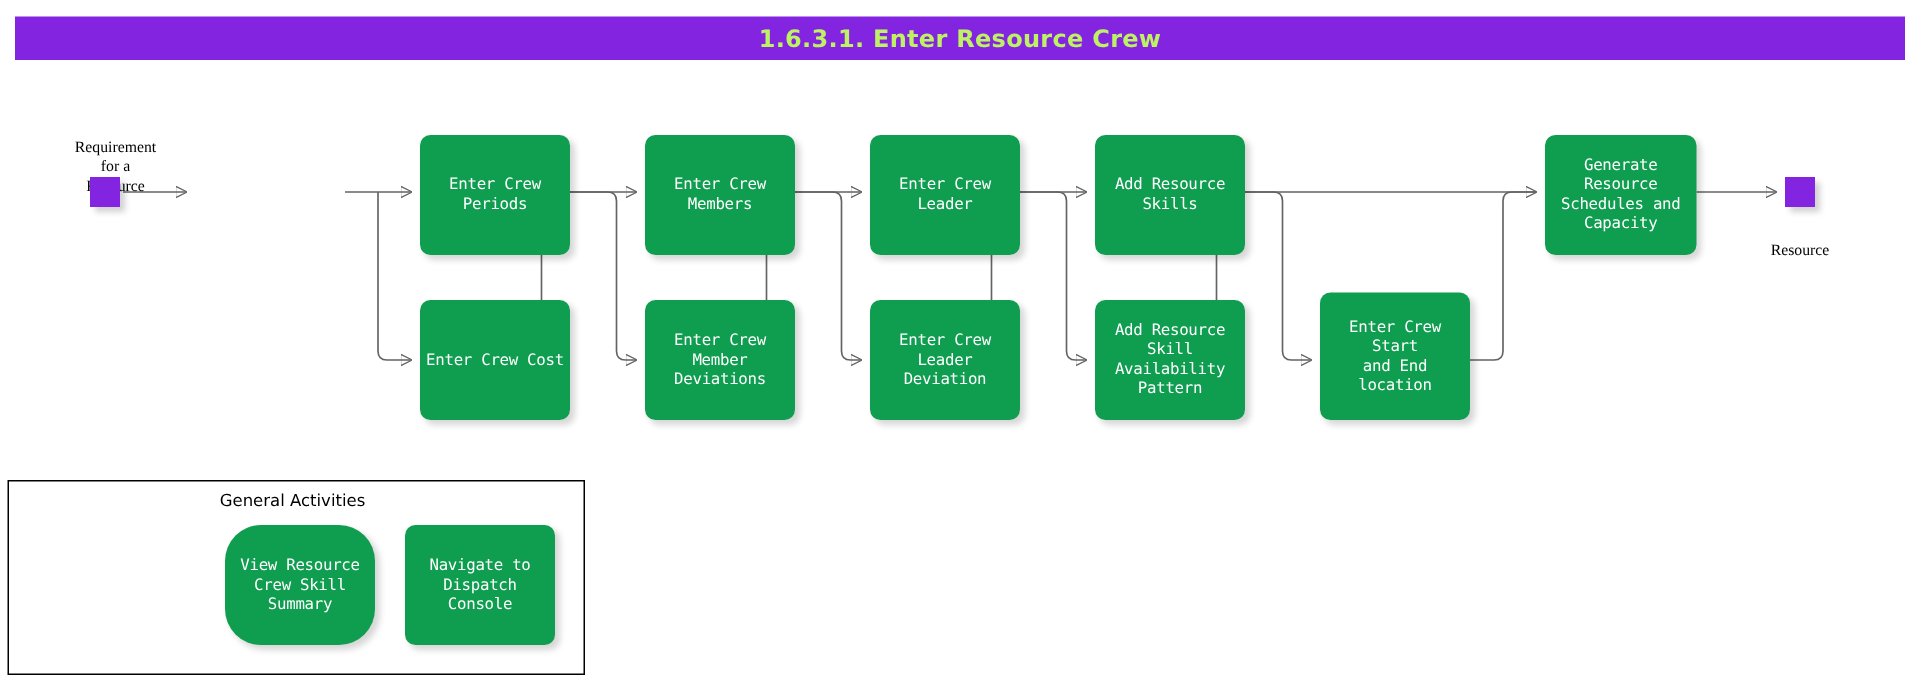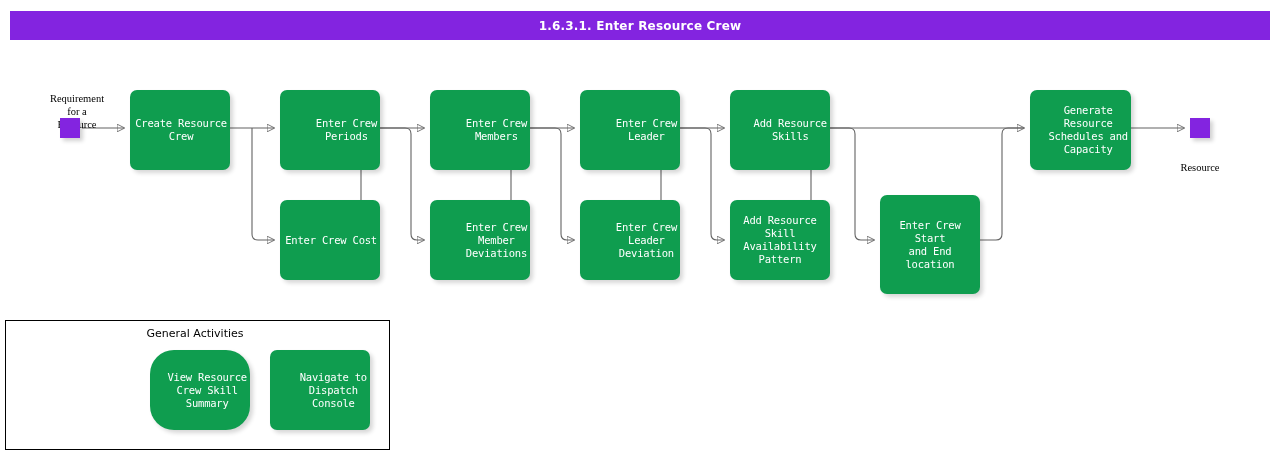--- a/index.html
+++ b/index.html
@@ -24,36 +24,36 @@
     left: 10px;
     top: 11px;
     width: 1260px;
     height: 29px;
     background: #8324e0;
     display: flex;
     align-items: center;
     justify-content: center;
   }
   #title-bar .title-text {
-    color: #ffffff;
+    color: #bef264;
     font-family: "DejaVu Sans", sans-serif;
-    font-size: 12px;
+    font-size: 16px;
     font-weight: bold;
     letter-spacing: 0.2px;
     white-space: nowrap;
   }
   
   .node {
     position: absolute;
     background: #0f9d4f;
     border-radius: 7px;
     box-shadow: 3px 3px 4px rgba(0,0,0,0.16);
     display: flex;
     align-items: center;
-    justify-content: flex-end;
+    justify-content: center;
     box-sizing: border-box;
     padding: 2px 3px;
   }
   .node .node-label {
     color: #ffffff;
     font-family: "DejaVu Sans Mono", monospace;
     font-size: 10.5px;
     line-height: 13px;
     text-align: center;
     white-space: pre-line;
@@ -151,24 +151,20 @@
     <path d="M 980 240 L 996 240 Q 1002 240 1002 234 L 1002 134 Q 1002 128 1008 128 L 1024 128"></path>
 
     <path d="M 1131 128 L 1184 128" marker-end="url(#arrow)"></path>
   </svg>
 
   <div class="plain-label" style="left:22px; top:74px; width:110px;">Requirement
 for a
 Resource</div>
   <div class="terminator" style="left:60px; top:118px;"></div>
 
-  <div class="node" style="left:130px; top:90px; width:100px; height:80px;">
-    <span class="node-label">Create Resource
-Crew</span>
-  </div>
 
   <div class="node" style="left:280px; top:90px; width:100px; height:80px;">
     <span class="node-label">Enter Crew
 Periods</span>
   </div>
 
   <div class="node" style="left:280px; top:200px; width:100px; height:80px;">
     <span class="node-label">Enter Crew Cost</span>
   </div>
 
@@ -198,21 +194,21 @@
     <span class="node-label">Add Resource
 Skills</span>
   </div>
 
   <div class="node" style="left:730px; top:200px; width:100px; height:80px;">
     <span class="node-label">Add Resource
 Skill Availability
 Pattern</span>
   </div>
 
-  <div class="node" style="left:880px; top:195px; width:100px; height:99px;">
+  <div class="node" style="left:880px; top:195px; width:100px; height:85px;">
     <span class="node-label">Enter Crew Start
 and End location</span>
   </div>
 
   <div class="node" style="left:1030px; top:90px; width:101px; height:80px;">
     <span class="node-label">Generate
 Resource
 Schedules and
 Capacity</span>
   </div>

